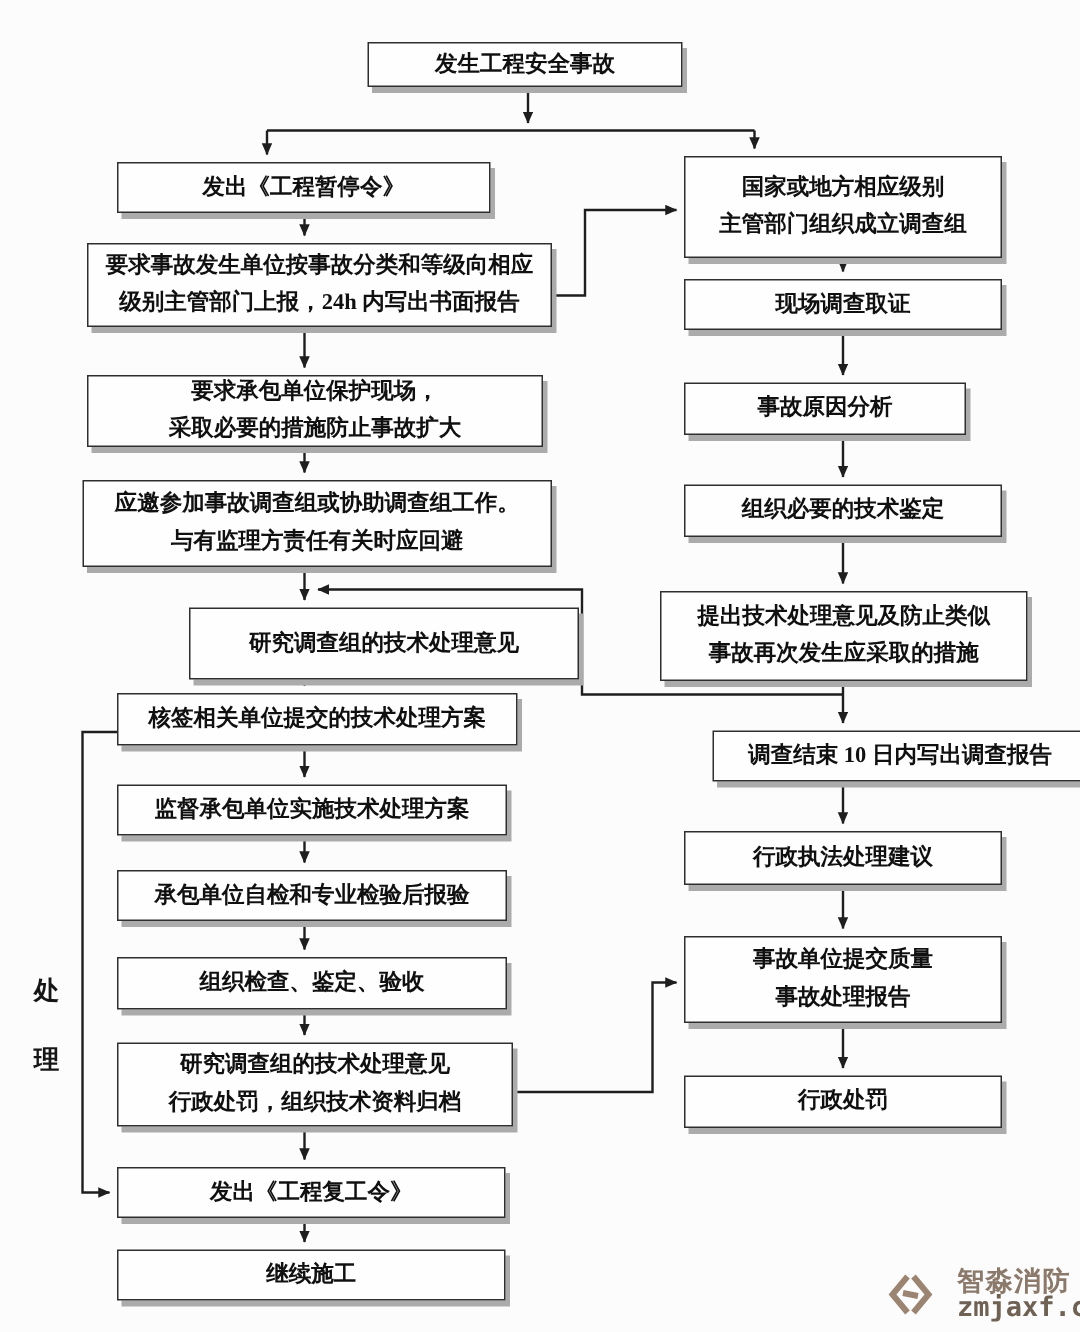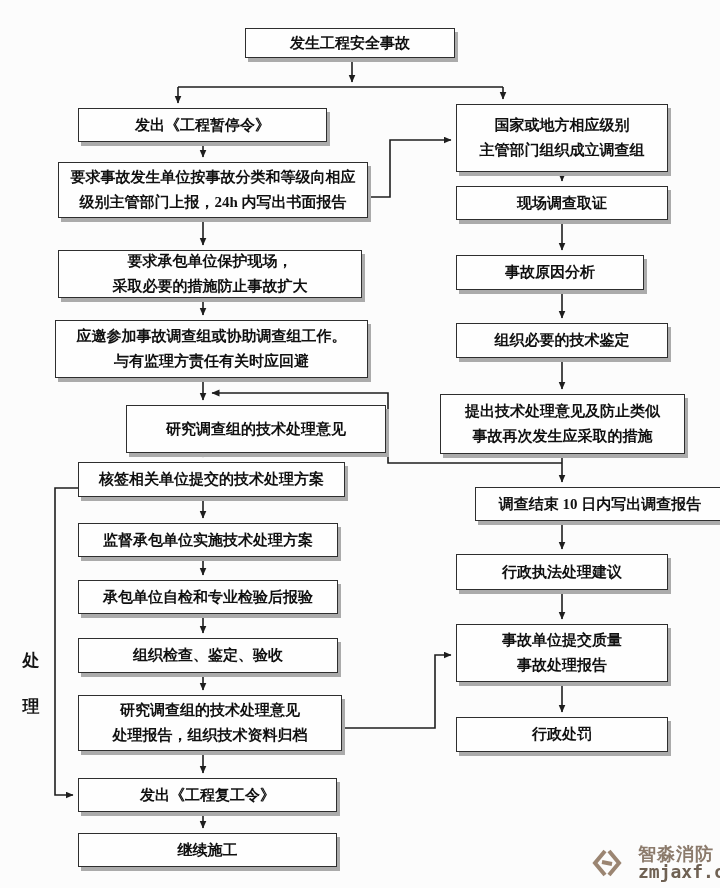--- a/index.html
+++ b/index.html
@@ -129,21 +129,21 @@
     <div>监督承包单位实施技术处理方案</div>
   </div>
   <div class="node" id="n-l8">
     <div>承包单位自检和专业检验后报验</div>
   </div>
   <div class="node" id="n-l9">
     <div>组织检查、鉴定、验收</div>
   </div>
   <div class="node" id="n-l10">
     <div>研究调查组的技术处理意见</div>
-    <div>处理报告，组织技术资料归档</div>
+    <div>行政处罚，组织技术资料归档</div>
   </div>
   <div class="node" id="n-l11">
     <div>发出《工程复工令》</div>
   </div>
   <div class="node" id="n-l12">
     <div>继续施工</div>
   </div>
 
   <div class="node" id="n-r1">
     <div>国家或地方相应级别</div>

